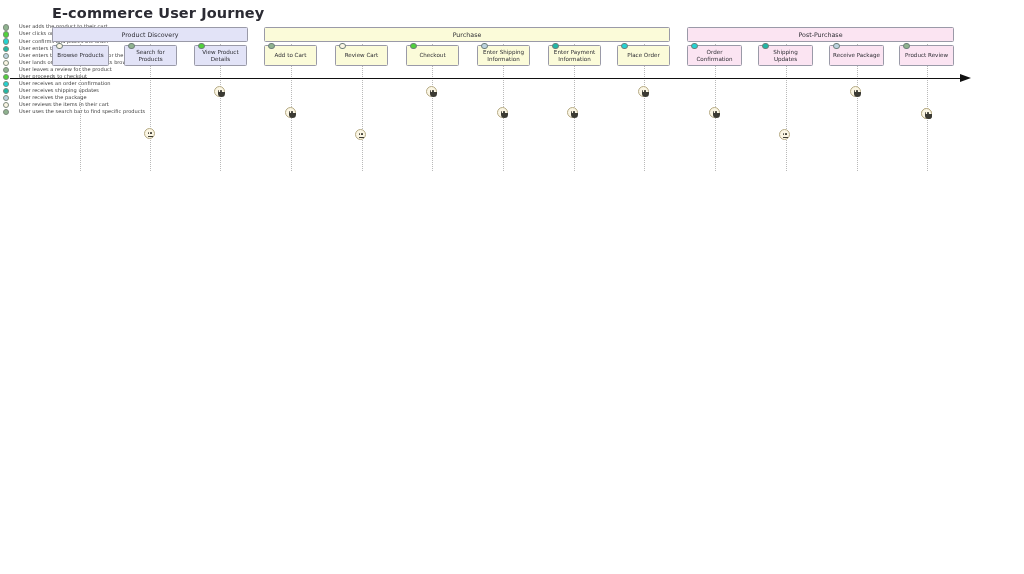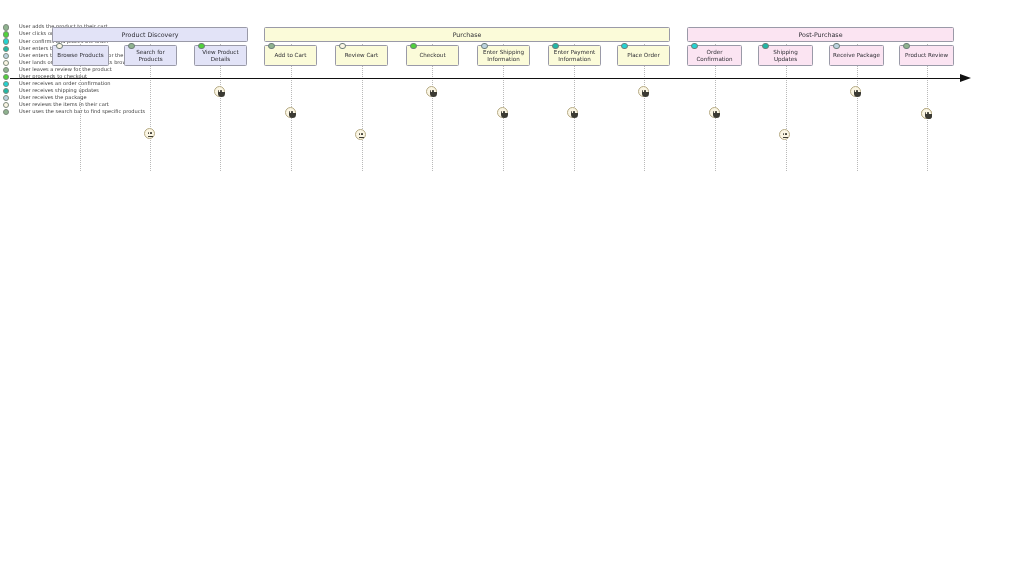--- a/index.html
+++ b/index.html
@@ -87,20 +87,21 @@
     border:0.95px solid #3b3a33;border-top-color:transparent;
     border-left-color:transparent;border-right-color:transparent;
     border-radius:0 0 5.4px 5.4px;
   }
 </style>
 </head>
 <body>
 
 <div id="stage">
 
+  <div class="title">E-commerce User Journey</div>
 
   <div class="legend" id="legend">
       <div class="legend-row">
         <span class="legend-dot" style="background: rgb(143, 179, 143);"></span>
         <span class="legend-text">User adds the product to their cart</span>
       </div>
       <div class="legend-row">
         <span class="legend-dot" style="background: rgb(79, 210, 58);"></span>
         <span class="legend-text">User clicks on a product to view details</span>
       </div>

